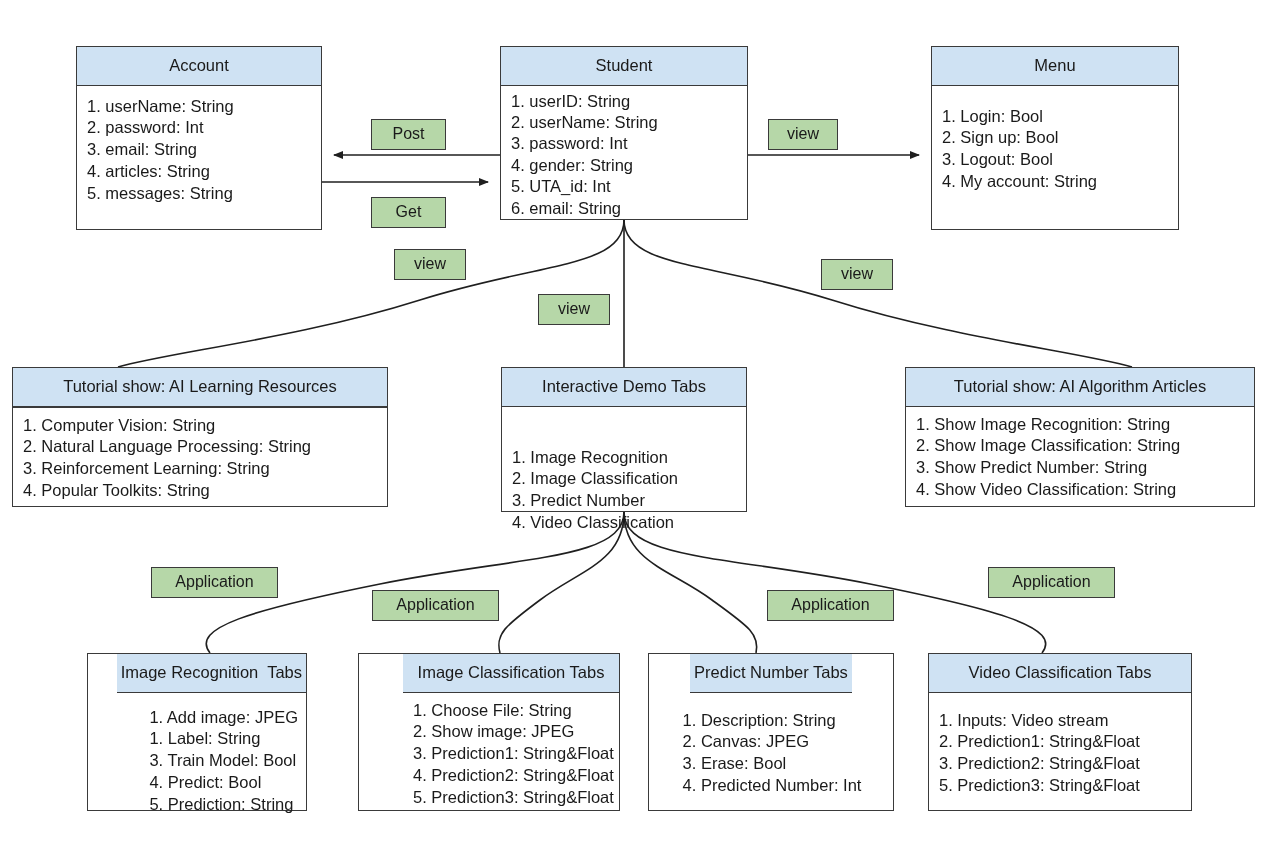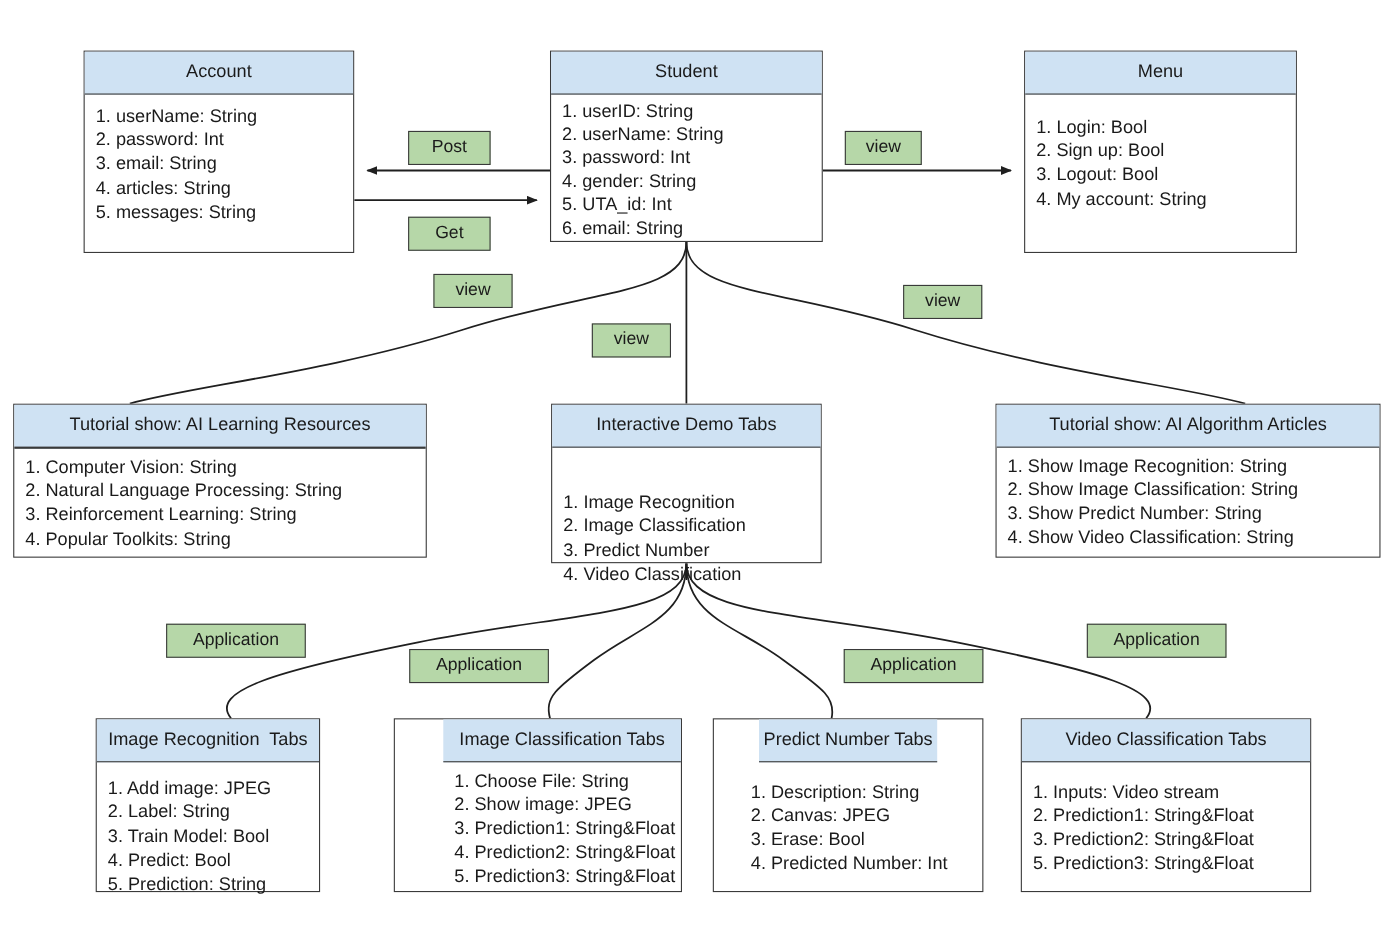--- a/index.html
+++ b/index.html
@@ -149,25 +149,25 @@
   <div class="umlbox" style="left:905px;top:367px;width:350px;height:140px;">
     <div class="uml-header">Tutorial show: AI Algorithm Articles</div>
     <div class="uml-body" style="padding-top:7px;">
       <div class="attr">1. Show Image Recognition: String</div>
       <div class="attr">2. Show Image Classification: String</div>
       <div class="attr">3. Show Predict Number: String</div>
       <div class="attr">4. Show Video Classification: String</div>
     </div>
   </div>
 
-  <div class="umlbox" style="left:87px;top:653px;width:204px;height:158px;">
+  <div class="umlbox" style="left:87px;top:653px;width:220px;height:158px;align-items:flex-end;">
     <div class="uml-header">Image Recognition  Tabs</div>
     <div class="uml-body" style="padding-top:14px;">
       <div class="attr">1. Add image: JPEG</div>
-      <div class="attr">2. Label: String</div>
+      <div class="attr">1. Label: String</div>
       <div class="attr">3. Train Model: Bool</div>
       <div class="attr">4. Predict: Bool</div>
       <div class="attr">5. Prediction: String</div>
     </div>
   </div>
 
   <div class="umlbox" style="left:358px;top:653px;width:262px;height:158px;padding-left:44px;">
     <div class="uml-header">Image Classification Tabs</div>
     <div class="uml-body" style="padding-top:7px;">
       <div class="attr">1. Choose File: String</div>

